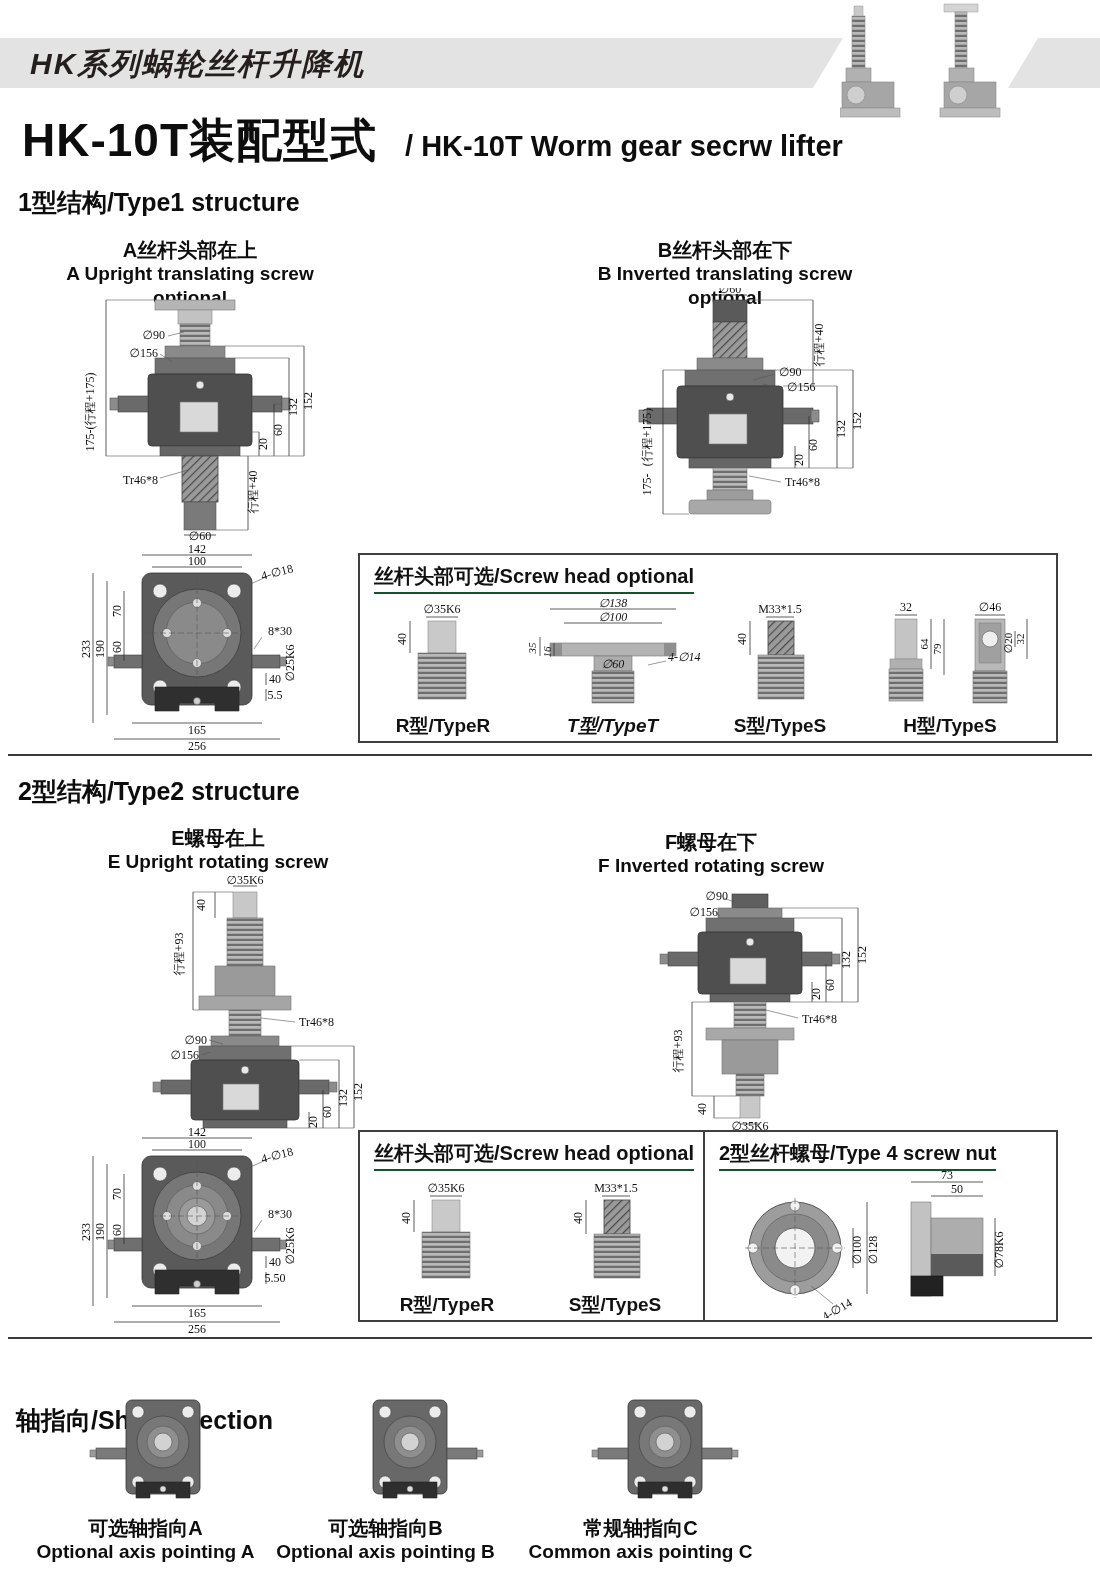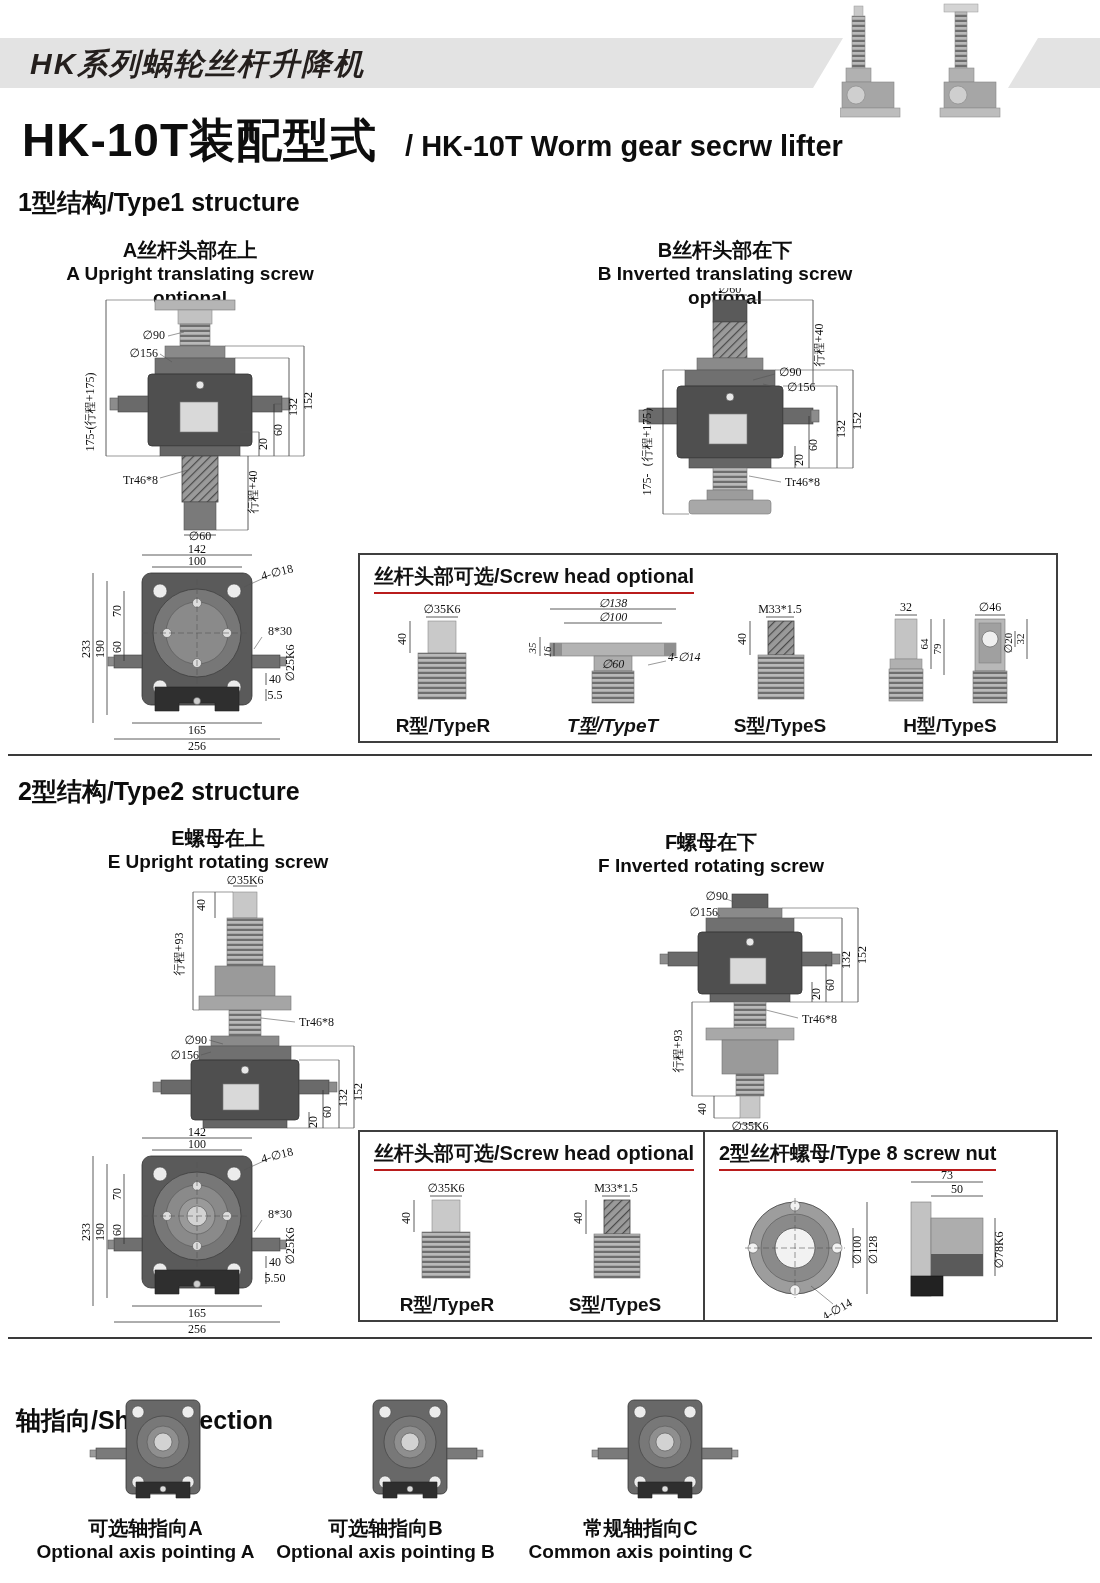--- a/index.html
+++ b/index.html
@@ -11,21 +11,21 @@
   .main-title{position:absolute;left:22px;top:110px;display:flex;align-items:baseline;white-space:nowrap;}
   .main-title .zh{font-size:46px;font-weight:bold;color:#0d0d0d;letter-spacing:1px;}
   .main-title .en{font-size:29px;font-weight:bold;margin-left:28px;color:#0d0d0d;}
   .sec-heading{position:absolute;font-size:25px;font-weight:bold;color:#0d0d0d;}
   .caption{position:absolute;text-align:center;font-weight:bold;color:#0d0d0d;}
   .caption .l1{font-size:20px;line-height:24px;}
   .caption .l2{font-size:19px;line-height:24px;}
   .figsvg{position:absolute;}
   .obox{position:absolute;border:2px solid #3f3f3f;background:#fff;box-sizing:border-box;}
   .obox .btitle{position:absolute;left:14px;top:8px;font-size:20px;font-weight:bold;
-      border-bottom:2px solid #b91c1c;padding-bottom:2px;white-space:nowrap;}
+      border-bottom:2px solid #14532d;padding-bottom:2px;white-space:nowrap;}
   .hitem{position:absolute;text-align:center;}
   .hlabel{font-size:19px;font-weight:bold;margin-top:2px;}
   .divider{position:absolute;left:8px;width:1084px;height:2px;background:#3a3a3a;}
   .dim{font-family:"Liberation Serif","DejaVu Serif",serif;font-size:12px;fill:#111;}
   .dimS{font-family:"Liberation Serif","DejaVu Serif",serif;font-size:11px;fill:#111;}
   .dl{stroke:#333;stroke-width:0.8;fill:none;}
   .dlt{stroke:#555;stroke-width:0.6;fill:none;}
 </style>
 </head>
 <body>
@@ -502,21 +502,21 @@
         <rect x="44" y="56" width="46" height="44" fill="url(#coil)" stroke="#777" stroke-width="0.6"></rect>
         <line class="dl" x1="36" y1="22" x2="36" y2="56"></line>
         <text class="dim" x="66" y="14" text-anchor="middle">M33*1.5</text>
         <text class="dim" x="32" y="40" text-anchor="middle" transform="rotate(-90 32 40)">40</text>
       </svg>
       <div class="hlabel">S型/TypeS</div>
     </div>
   </div>
 
   <div class="obox" style="left:703px;top:1130px;width:355px;height:192px;">
-    <div class="btitle">2型丝杆螺母/Type 8 screw nut</div>
+    <div class="btitle">2型丝杆螺母/Type 4 screw nut</div>
     <svg style="position:absolute;left:10px;top:34px;" width="335" height="152" viewBox="0 0 335 152">
       <g>
         <circle cx="80" cy="82" r="46" fill="#9d9d9d" stroke="#3d3d3d" stroke-width="0.8"></circle>
         <circle cx="80" cy="82" r="34" fill="#8a8a8a" stroke="#555" stroke-width="0.6"></circle>
         <circle cx="80" cy="82" r="20" fill="#f2f2f2" stroke="#444" stroke-width="0.7"></circle>
         <circle cx="80" cy="40" r="5" fill="#f2f2f2" stroke="#555" stroke-width="0.5"></circle>
         <circle cx="38" cy="82" r="5" fill="#f2f2f2" stroke="#555" stroke-width="0.5"></circle>
         <circle cx="122" cy="82" r="5" fill="#f2f2f2" stroke="#555" stroke-width="0.5"></circle>
         <circle cx="80" cy="124" r="5" fill="#f2f2f2" stroke="#555" stroke-width="0.5"></circle>
         <line class="dlt" x1="30" y1="82" x2="130" y2="82" stroke-dasharray="6 3"></line>

